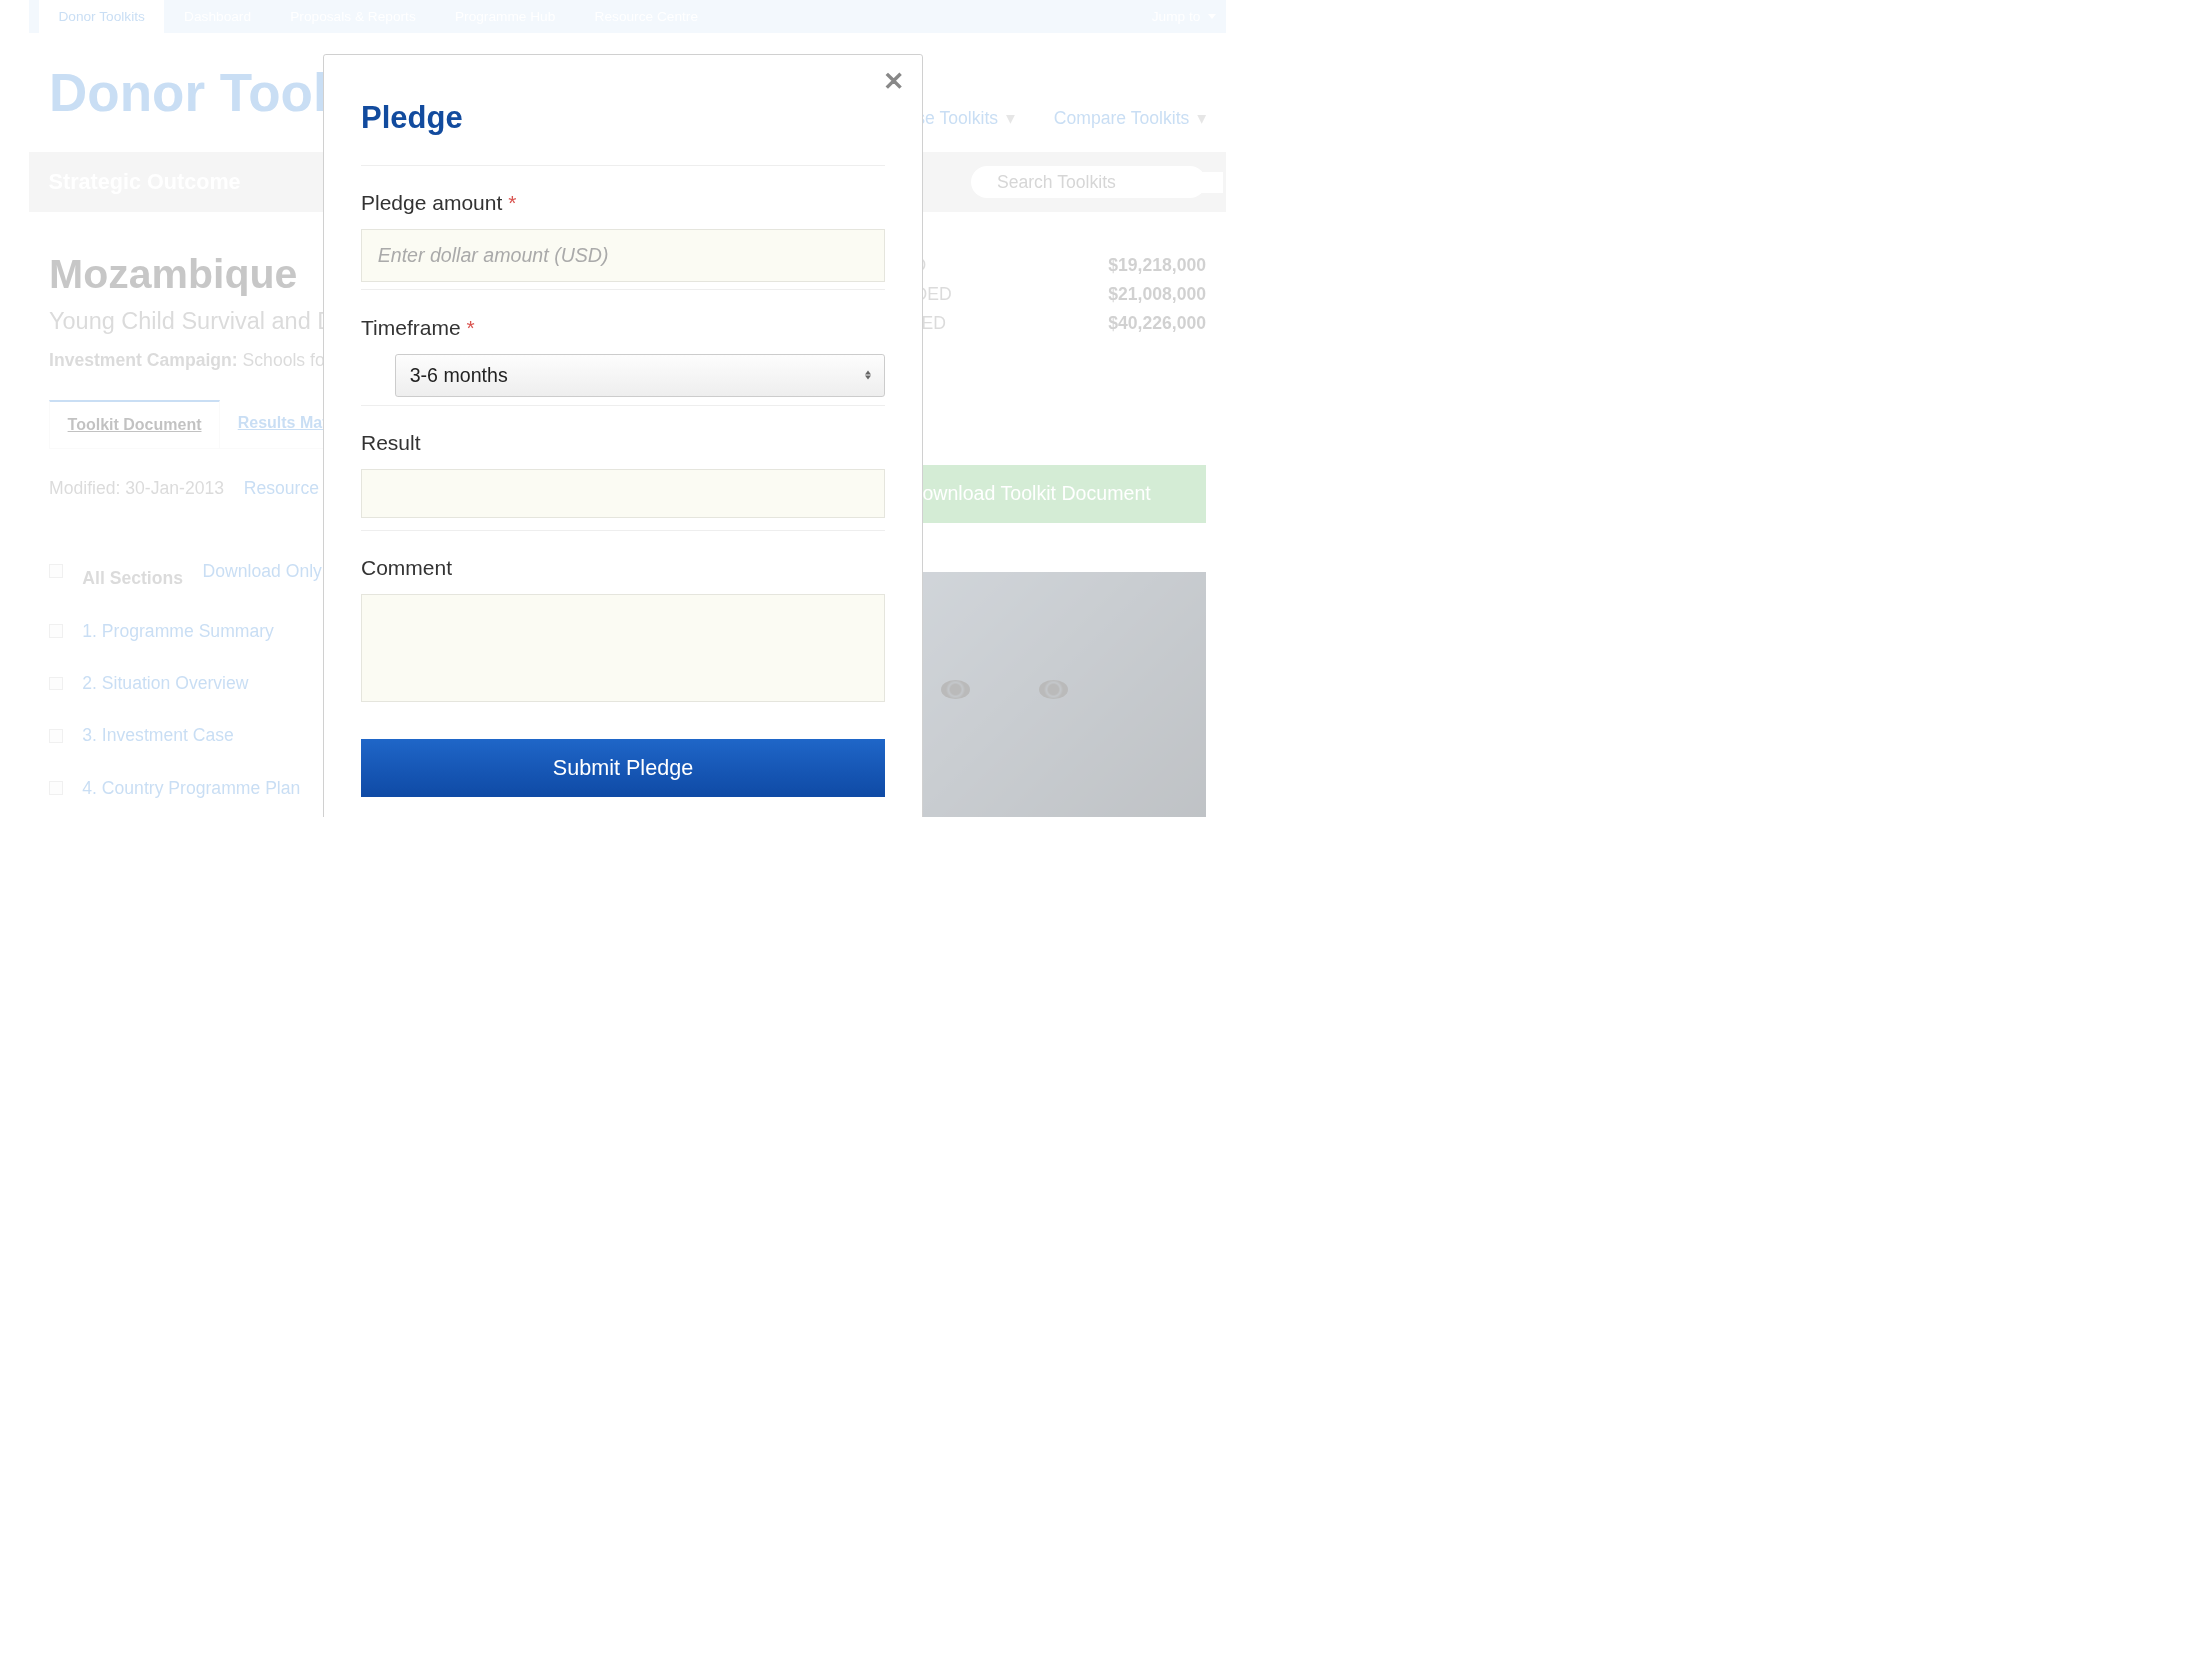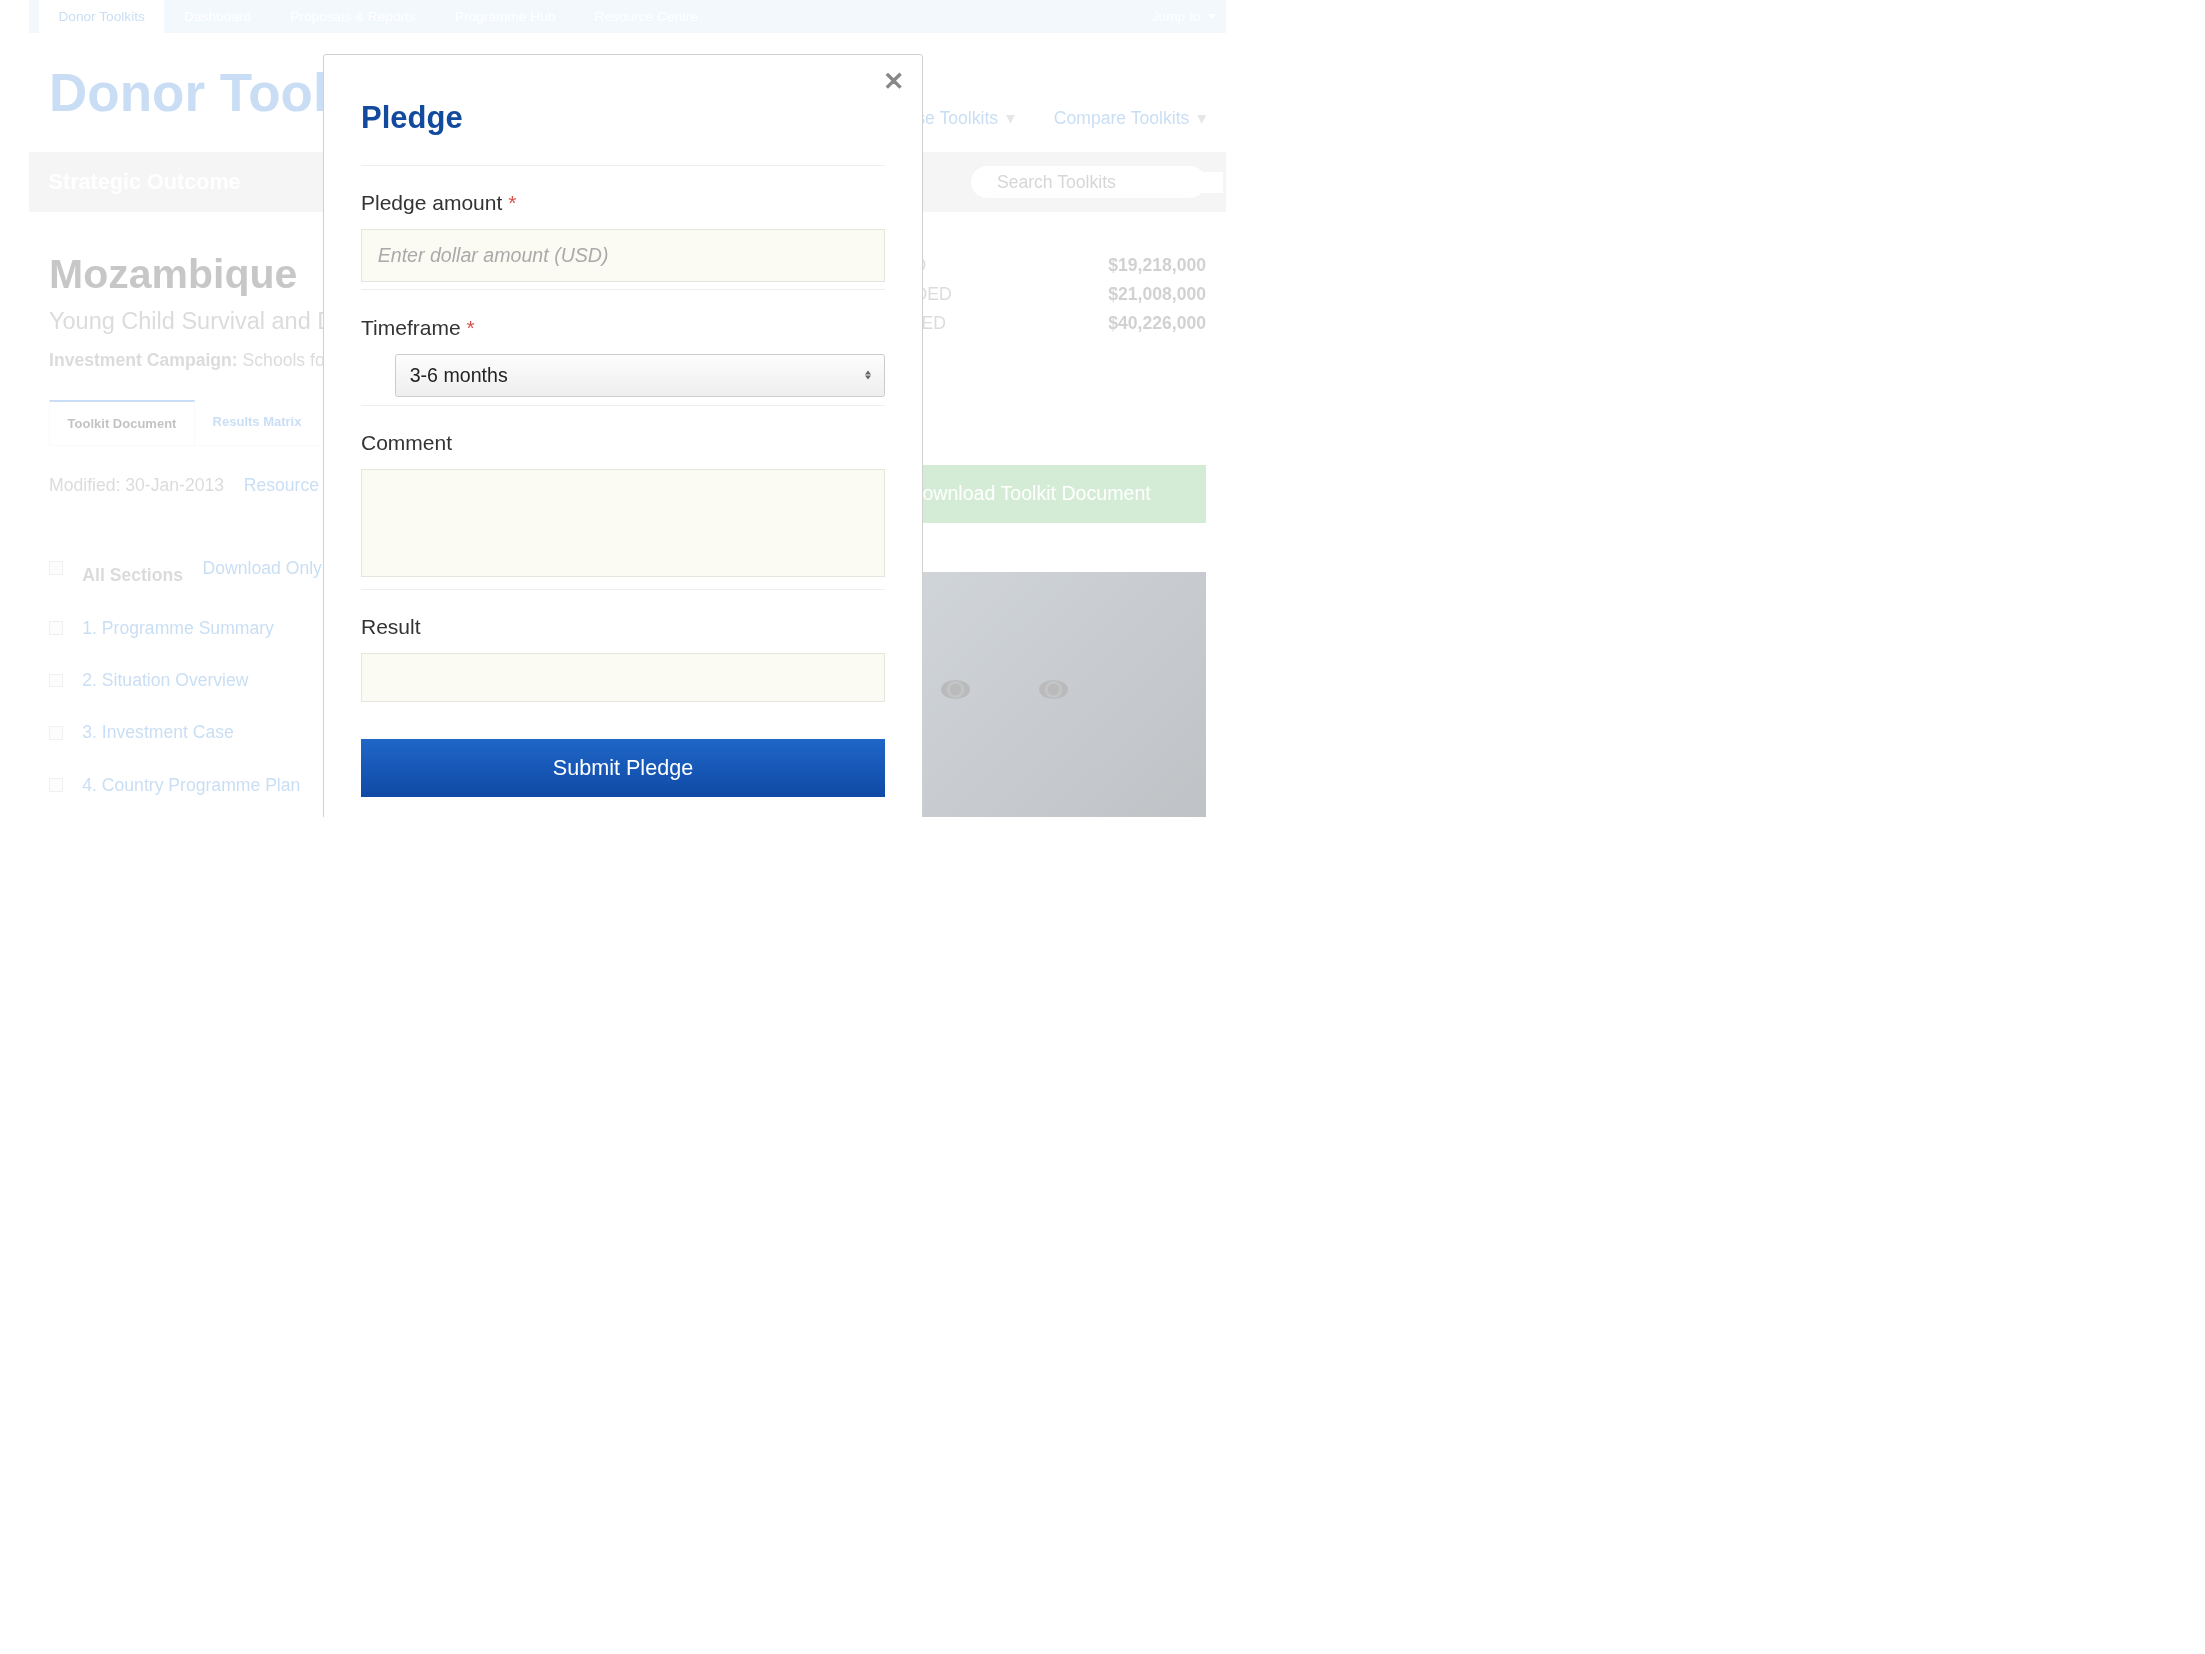--- a/index.html
+++ b/index.html
@@ -17,21 +17,21 @@
     .search-wrap .mag { width:19.6px; height:19.6px; fill:#bbb; margin-right:9.8px; }
     .two-links { position:absolute; right:49px; top:108px; display:flex; gap:39px; color:#4a90d9; font-size:17.6px; }
     .two-links span { display:flex; align-items:center; gap:7.8px; }
     .main { display:flex; margin:39px 49px 0; gap:59px; }
     .left { flex:1; }
     .country { font-size:41px; font-weight:700; color:#444; }
     .subtitle { font-size:23.5px; color:#888; margin-top:7.8px; line-height:1.3; }
     .campaign { margin-top:13.7px; color:#888; font-size:17.6px; }
     .campaign strong { font-weight:700; color:#888; }
     .tabs { display:flex; margin-top:29px; border-bottom:1px solid #eee; }
-    .tabs .tab { padding:13.7px 17.6px; font-size:13px; font-weight:700; color:#4a90d9; cursor:pointer; }
+    .tabs .tab { padding:13.7px 17.6px; font-size:16px; font-weight:700; color:#4a90d9; cursor:pointer;text-decoration:underline; }
     .tabs .tab.active { border-top:2.9px solid #4a90d9; color:#333; border-left:1px solid #eee; border-right:1px solid #eee; background:#fff; }
     .meta-row { display:flex; align-items:center; gap:19.6px; margin-top:29px; font-size:17.6px; }
     .meta-row .mod { color:#888; }
     .meta-row .compare { color:#4a90d9; }
     .section-list { margin-top:39px; }
     .section-list .row { display:flex; align-items:center; gap:19.6px; padding:15.7px 0; font-size:17.6px; }
     .checkbox { width:13.7px; height:13.7px; border:1px solid #ccc; background:#f7f7f7; }
     .section-list .all { color:#888; font-weight:700;margin-top:15px;}
     .section-list .dl { color:#4a90d9; }
     .section-list .item { color:#4a90d9; }
@@ -187,24 +187,24 @@
         <option>3-6 months</option>
       </select>
       <div class="select-arrows">
           <span class="up"></span>
           <span class="dn"></span>
         </div>
     </div>
   </div>
 
   <div class="group">
+    <label>Result</label>
+    <textarea class="result" style=""></textarea>
+  </div>
+
+  <div class="group">
     <label>Comment</label>
     <textarea style=""></textarea>
   </div>
 
-  <div class="group">
-    <label>Result</label>
-    <textarea class="result" style=""></textarea>
-  </div>
-
   <button class="submit-btn">Submit Pledge</button>
 </div>
 
 
 </body></html>

